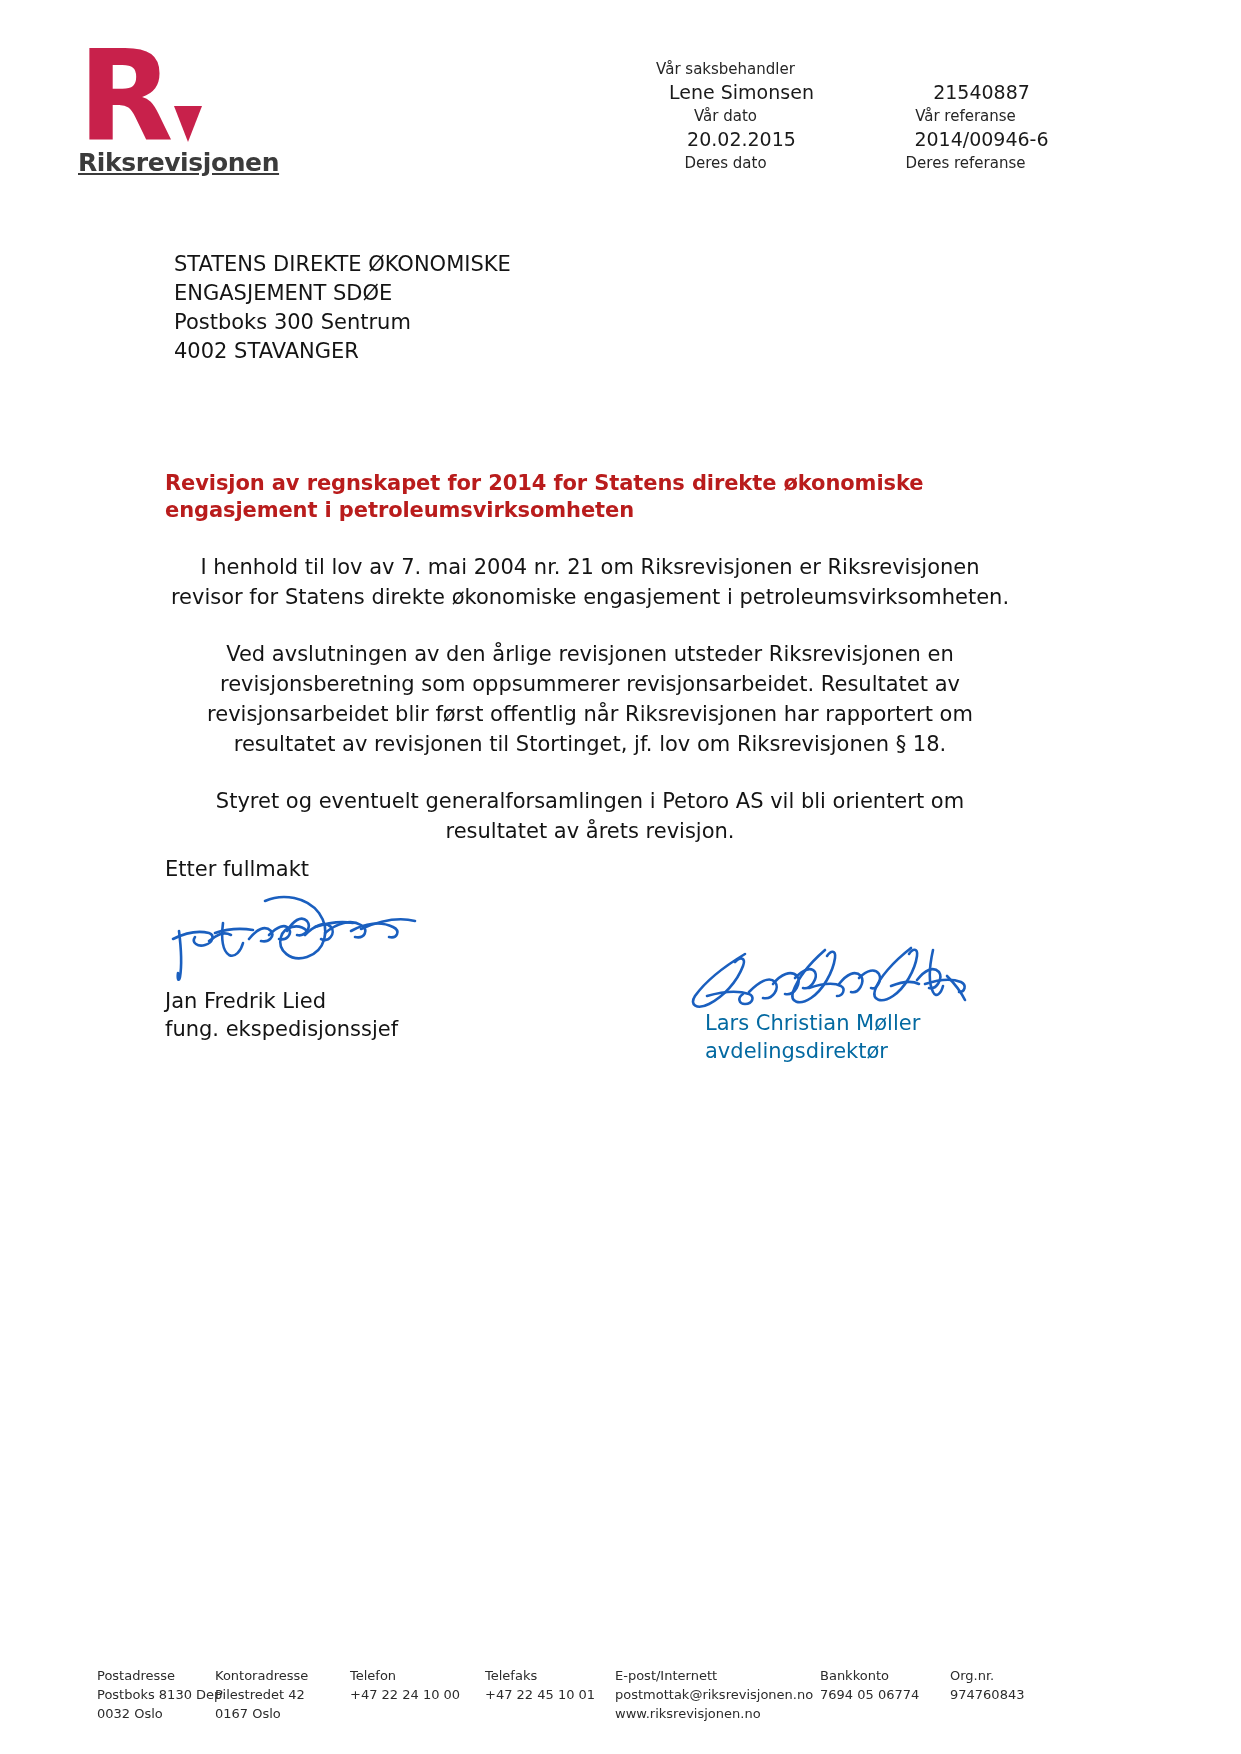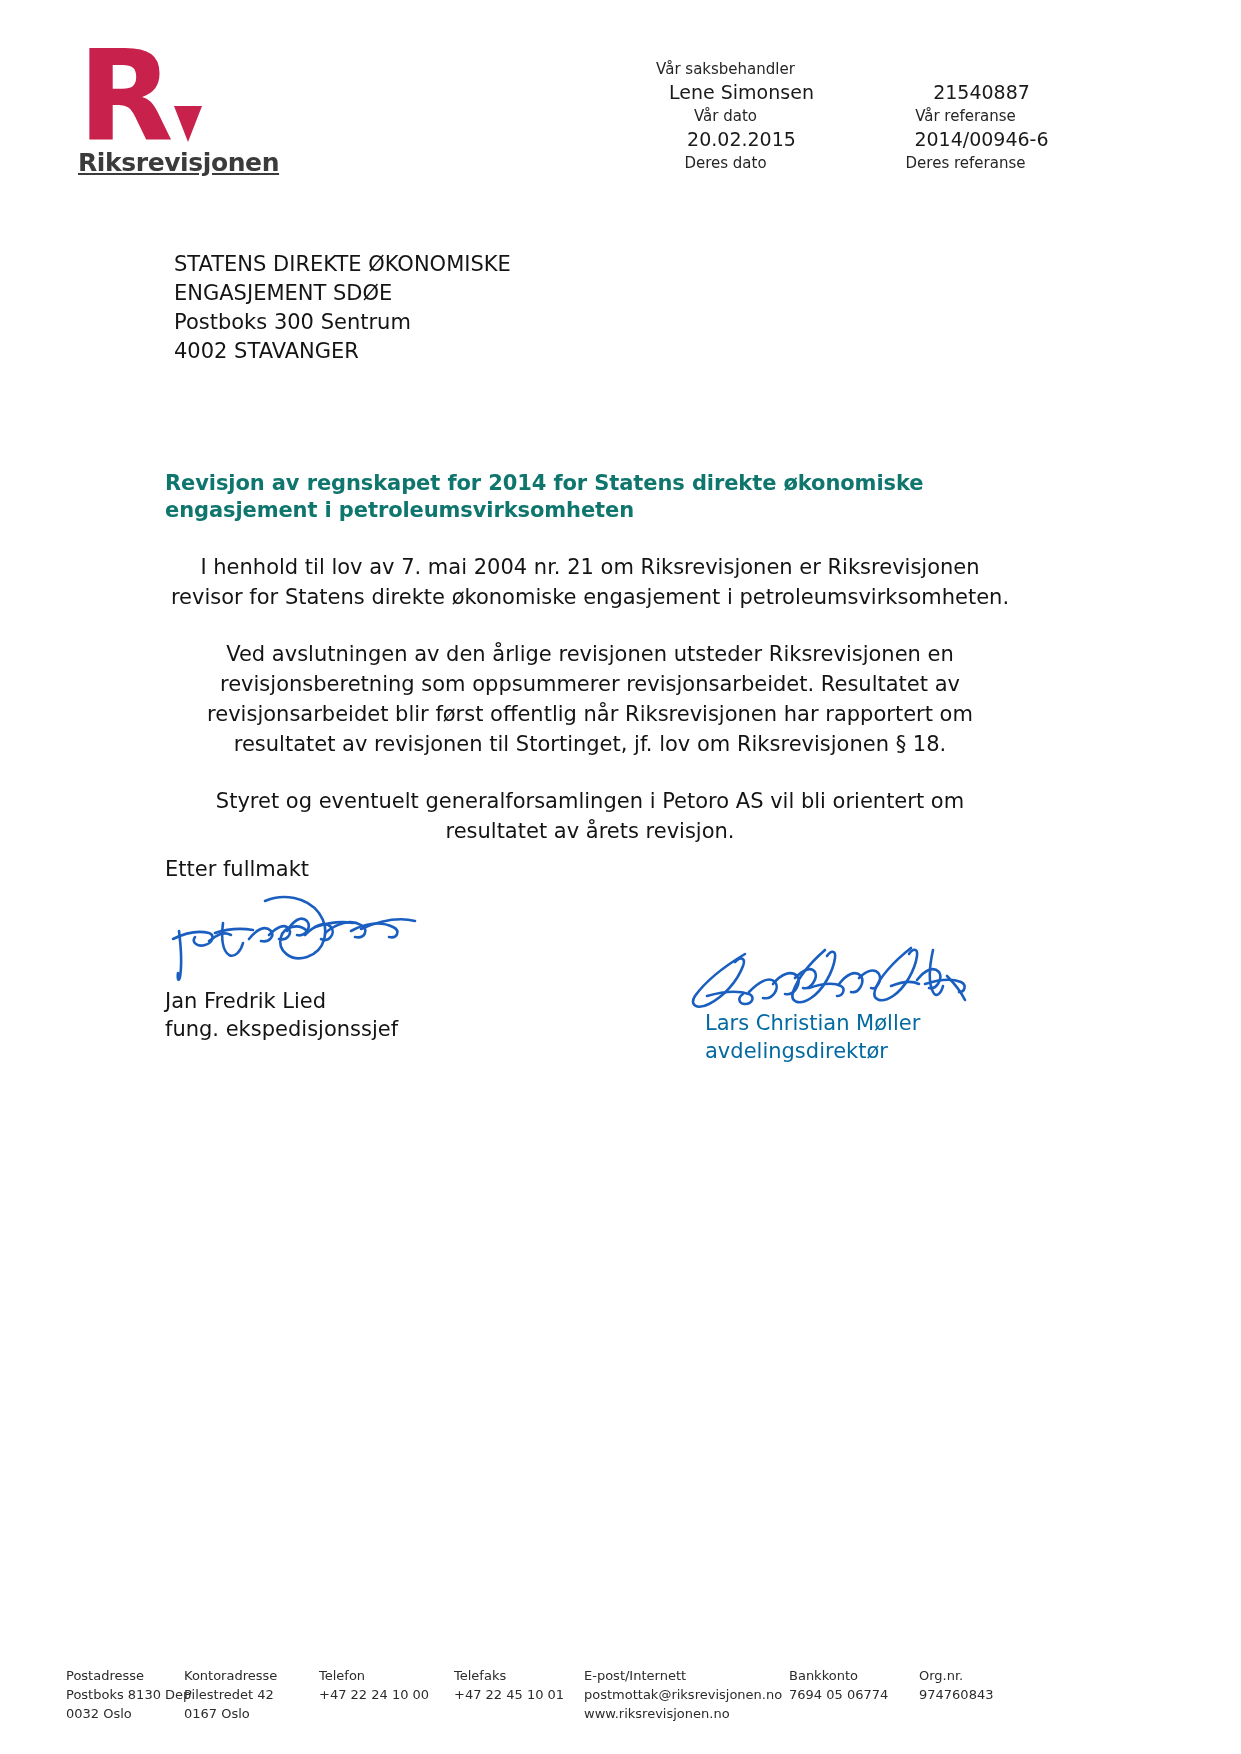--- a/index.html
+++ b/index.html
@@ -108,21 +108,21 @@
   .body-wrap {
     position: absolute;
     left: 165px;
     top: 470px;
     width: 858px;
   }
   .doc-title {
     font-weight: bold;
     font-size: 21px;
     line-height: 27px;
-    color: #0f766e;
+    color: #b91c1c;
     margin: 0 0 28px 0;
     letter-spacing: -0.1px;
   }
   .para {
     font-size: 21px;
     line-height: 30px;
     color: #141414;
     margin: 0 8px 27px 0;
     text-align: center;
   }
@@ -183,21 +183,21 @@
     width: 1110px;
     display: flex;
   }
   .f-col {
     font-size: 13px;
     line-height: 19px;
     color: #2b2b2b;
   }
   .f-col div { white-space: nowrap; }
   .f-head { }
-  .fc1 { width: 118px; }
+  .fc1 { width: 118px; margin-left: 31px; }
   .fc2 { width: 135px; }
   .fc3 { width: 135px; }
   .fc4 { width: 130px; }
   .fc5 { width: 205px; }
   .fc6 { width: 130px; }
   .fc7 { width: 120px; }
 </style>
 </head>
 <body>
 

